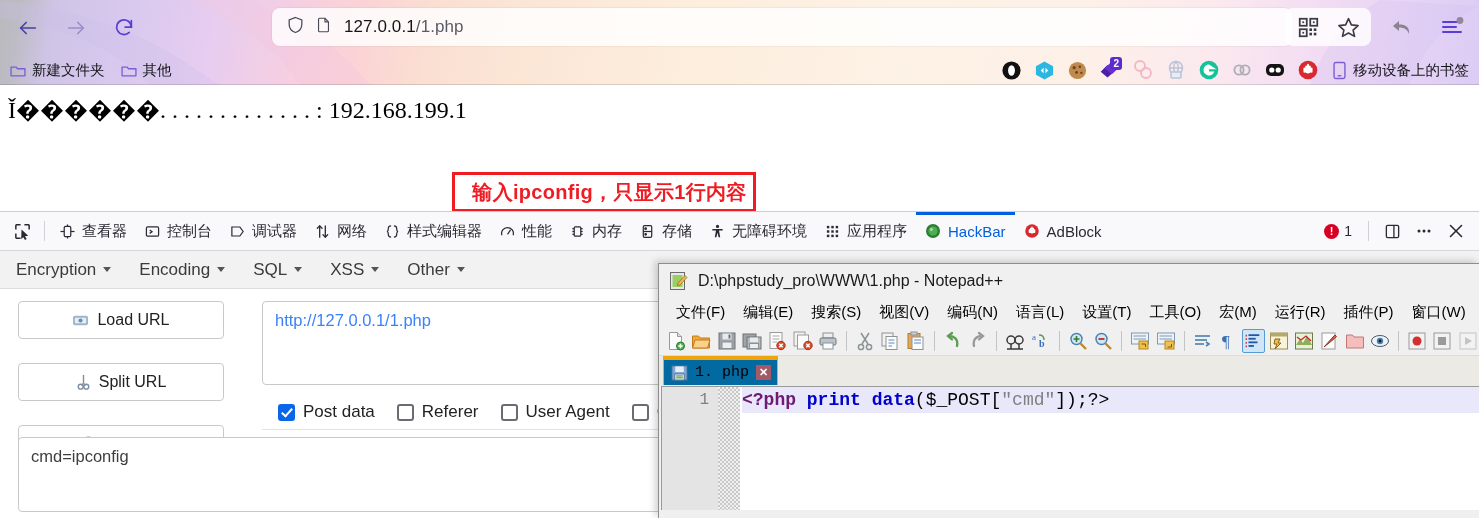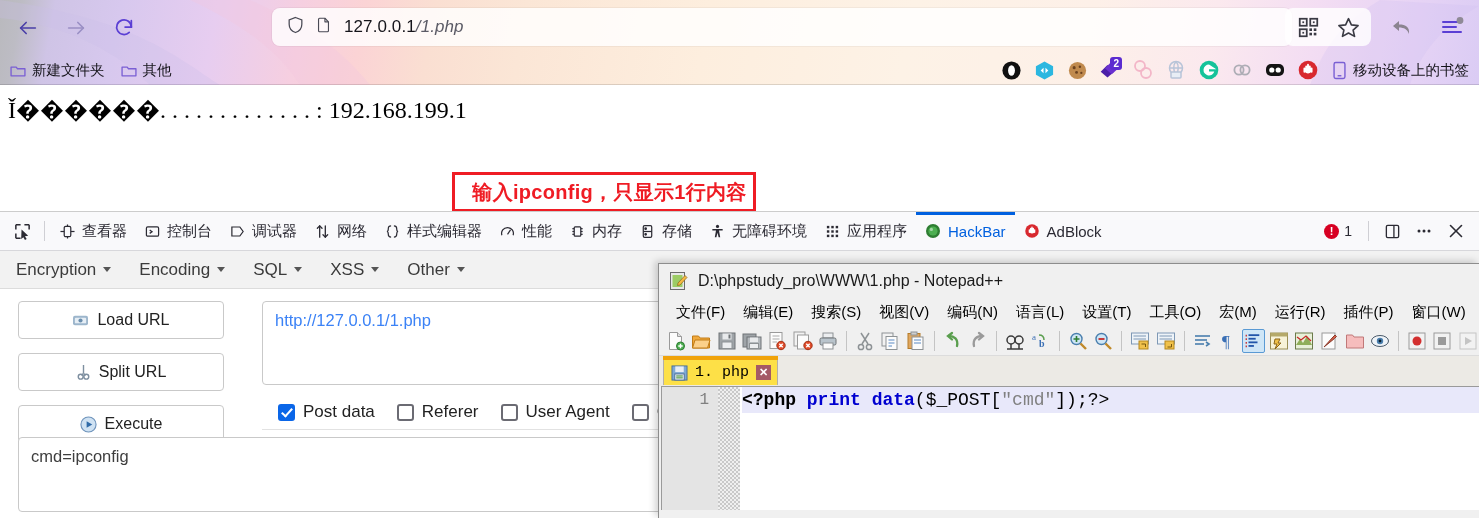--- a/index.html
+++ b/index.html
@@ -39,21 +39,21 @@
   .urlbar {
     position: absolute; left: 272px; top: 8px; width: 1020px; height: 38px;
     background: rgba(255,255,255,.82);
     border-radius: 8px;
     display: flex; align-items: center; padding: 0 14px;
     box-shadow: 0 0 0 1px rgba(0,0,0,.04);
   }
   .urlbar .shield { margin-right: 10px; }
   .urlbar .pagefile { margin-right: 12px; }
   .urltext { font-size: 17px; color: #15141a; letter-spacing: .1px; }
-  .urltext .dim { color: #5b5b66; font-style: italic; }
+  .urltext .dim { color: #5b5b66; }
 
   .chrome-right {
     position: absolute; right: 6px; top: 8px; height: 38px;
     display: flex; align-items: center; gap: 8px;
   }
   .chrome-right .pill {
     background: rgba(255,255,255,.82); border-radius: 8px;
     height: 38px; display: flex; align-items: center; padding: 0 8px; gap: 10px;
   }
   .icon-btn { width: 30px; height: 30px; display: flex; align-items: center; justify-content: center; }
@@ -121,21 +121,21 @@
   .hb-menu {
     height: 38px; background: #f2f2f2; border-bottom: 1px solid #dcdcdc;
     display: flex; align-items: center; padding-left: 16px; gap: 28px;
   }
   .hb-menu-item { font-size: 17px; color: #3b3b3b; display: flex; align-items: center; gap: 7px; }
   .caret { width: 0; height: 0; border-left: 4.5px solid transparent; border-right: 4.5px solid transparent; border-top: 5px solid #555; }
 
   .hb-body { position: relative; padding: 12px 0 0 0; }
   .hb-btns { position: absolute; left: 18px; top: 12px; width: 206px; }
   .hb-btn {
-    width: 206px; height: 38px; margin-bottom: 14px;
+    width: 206px; height: 38px; margin-bottom: 24px;
     border: 1px solid #c9c9c9; border-radius: 4px; background: #fff;
     display: flex; align-items: center; justify-content: center; gap: 8px;
     font-size: 16px; color: #222;
   }
   .hb-url {
     position: absolute; left: 262px; top: 12px; width: 660px; height: 84px;
     border: 1px solid #c9c9c9; border-radius: 4px; background: #fff;
     padding: 9px 12px; font-size: 16.5px; color: #3b82f6;
   }
   .hb-checks {
@@ -174,21 +174,21 @@
   .npp-menu span { padding: 0 9px; white-space: nowrap; }
   .npp-tb {
     height: 30px; background: #f0f0f0; display: flex; align-items: center;
     padding-left: 6px; gap: 3px; border-bottom: 1px solid #dcdcdc;
   }
   .tbi { width: 24px; height: 24px; display: flex; align-items: center; justify-content: center; position: relative; }
   .tbsep { width: 1px; height: 20px; background: #c4c4c4; margin: 0 4px; }
   .npp-tabbar { height: 30px; background: #eceae5; position: relative; padding-left: 4px; padding-top: 3px; }
   .npp-tab {
     display: inline-flex; align-items: center; gap: 7px; height: 26px;
-    padding: 0 6px 0 7px; background: #fde047;
+    padding: 0 6px 0 7px; background: #0369a1;
     border: 1px solid #b4b0a8; border-bottom: none;
     font-family: "Liberation Mono", monospace; font-size: 15px; color: #000;
     position: relative;
   }
   .npp-tab::before {
     content:''; position:absolute; left:-1px; right:-1px; top:-4px; height:4px; background:#f0a30a;
   }
   .tab-x { width: 15px; height: 15px; background: #a45a66; color: #fff; font-size: 11px;
            display: flex; align-items: center; justify-content: center; font-weight: bold;
            font-family: "Liberation Sans", sans-serif; }
@@ -201,21 +201,21 @@
               background-image:
                 linear-gradient(45deg, #c9c9c9 25%, transparent 25%, transparent 75%, #c9c9c9 75%),
                 linear-gradient(45deg, #c9c9c9 25%, #f0f0f0 25%, #f0f0f0 75%, #c9c9c9 75%);
               background-size: 4px 4px; background-position: 0 0, 2px 2px; }
   .npp-code {
     position: absolute; left: 80px; top: 0; right: 0; height: 26px;
     background: #e8e8fa;
     font-family: "Liberation Mono", monospace; font-size: 18px; line-height: 26px;
     white-space: pre;
   }
-  .c-php { color: #000000; font-weight: bold; }
+  .c-php { color: #701a75; font-weight: bold; }
   .c-kw  { color: #0000d0; font-weight: bold; }
   .c-pl  { color: #000000; }
   .c-str { color: #808080; }
 </style>
 </head>
 <body>
 
 <div id="root">
 
   <div class="browser-chrome">

